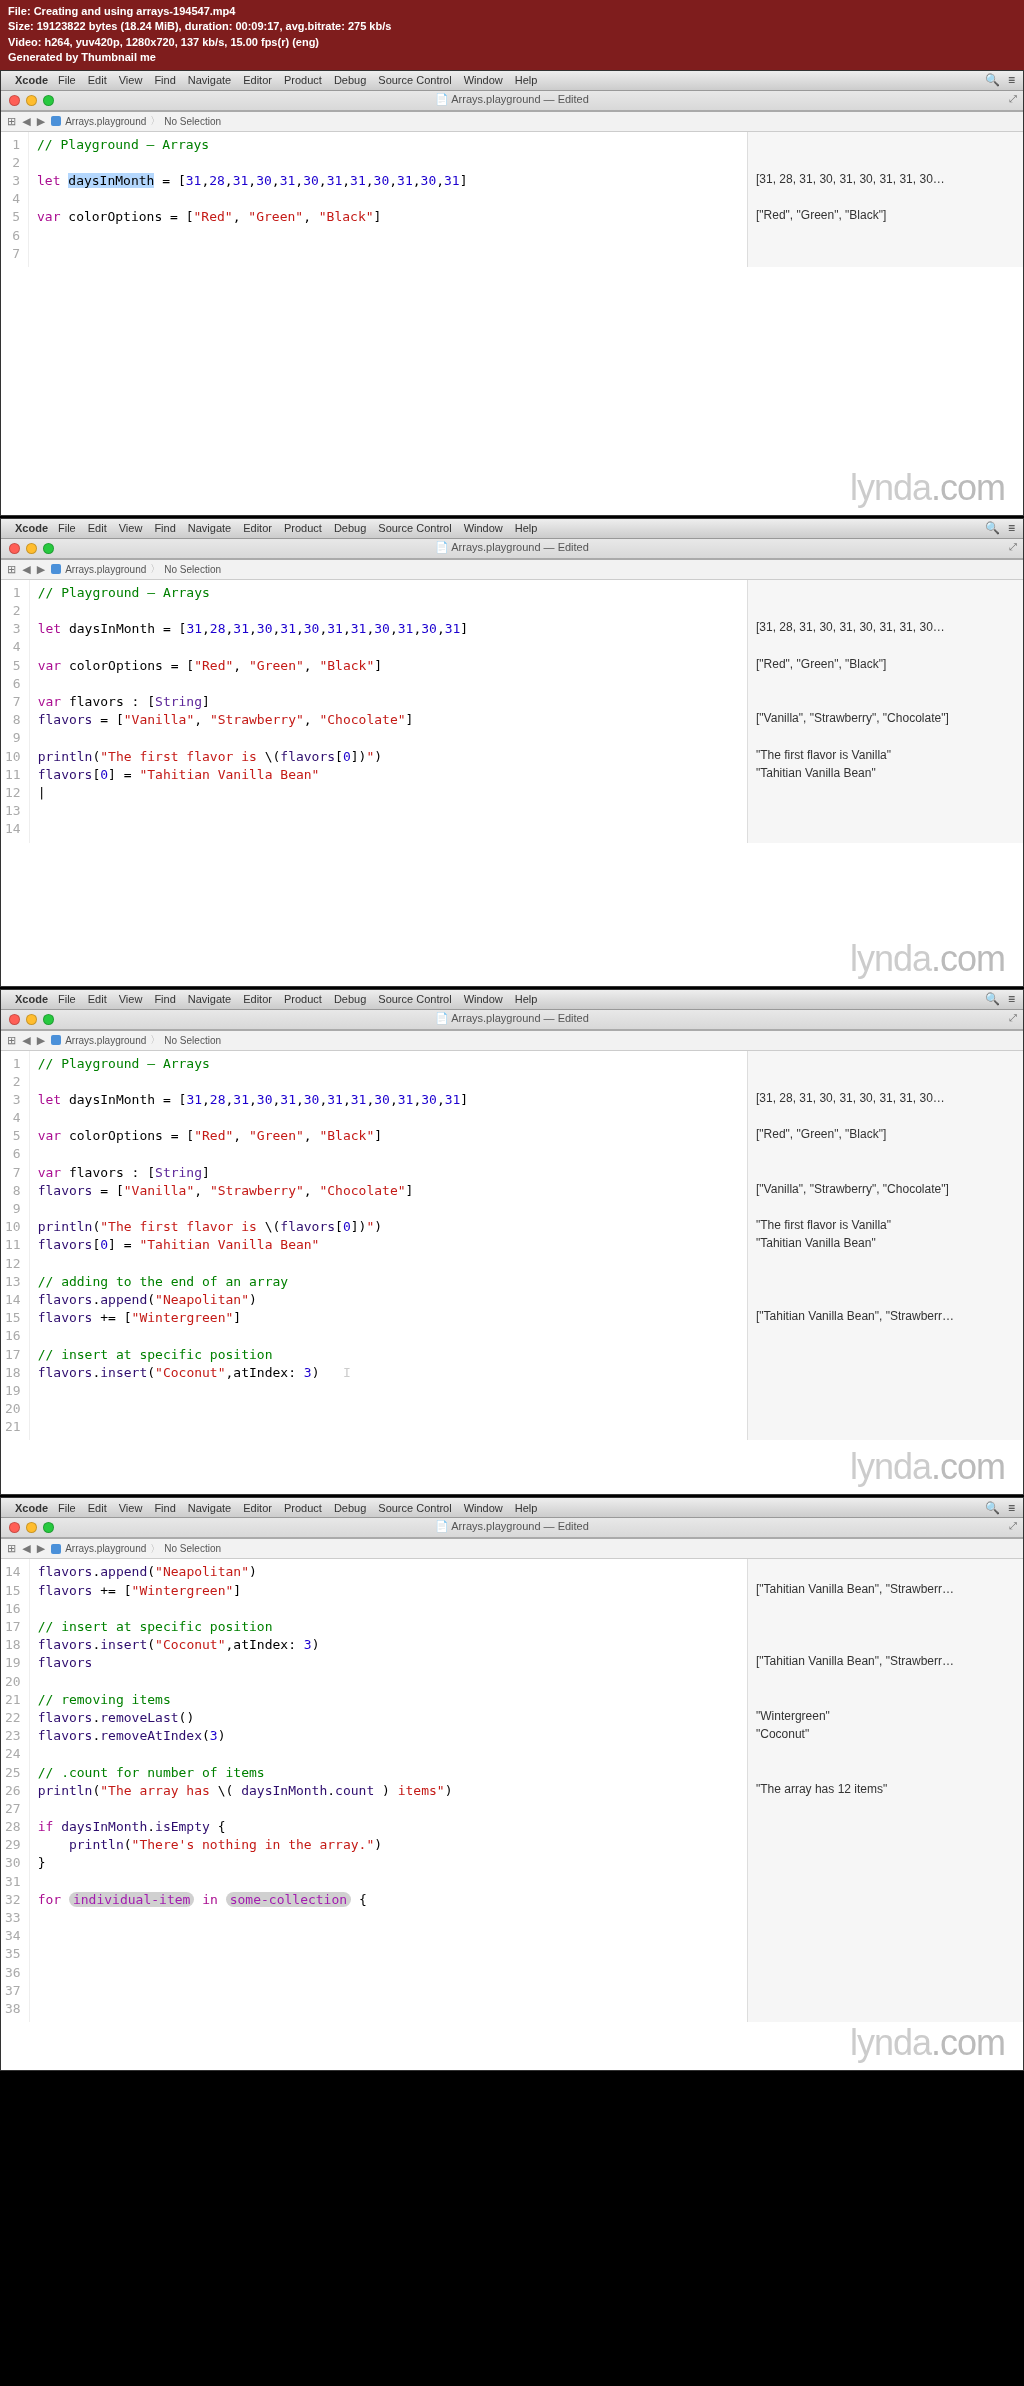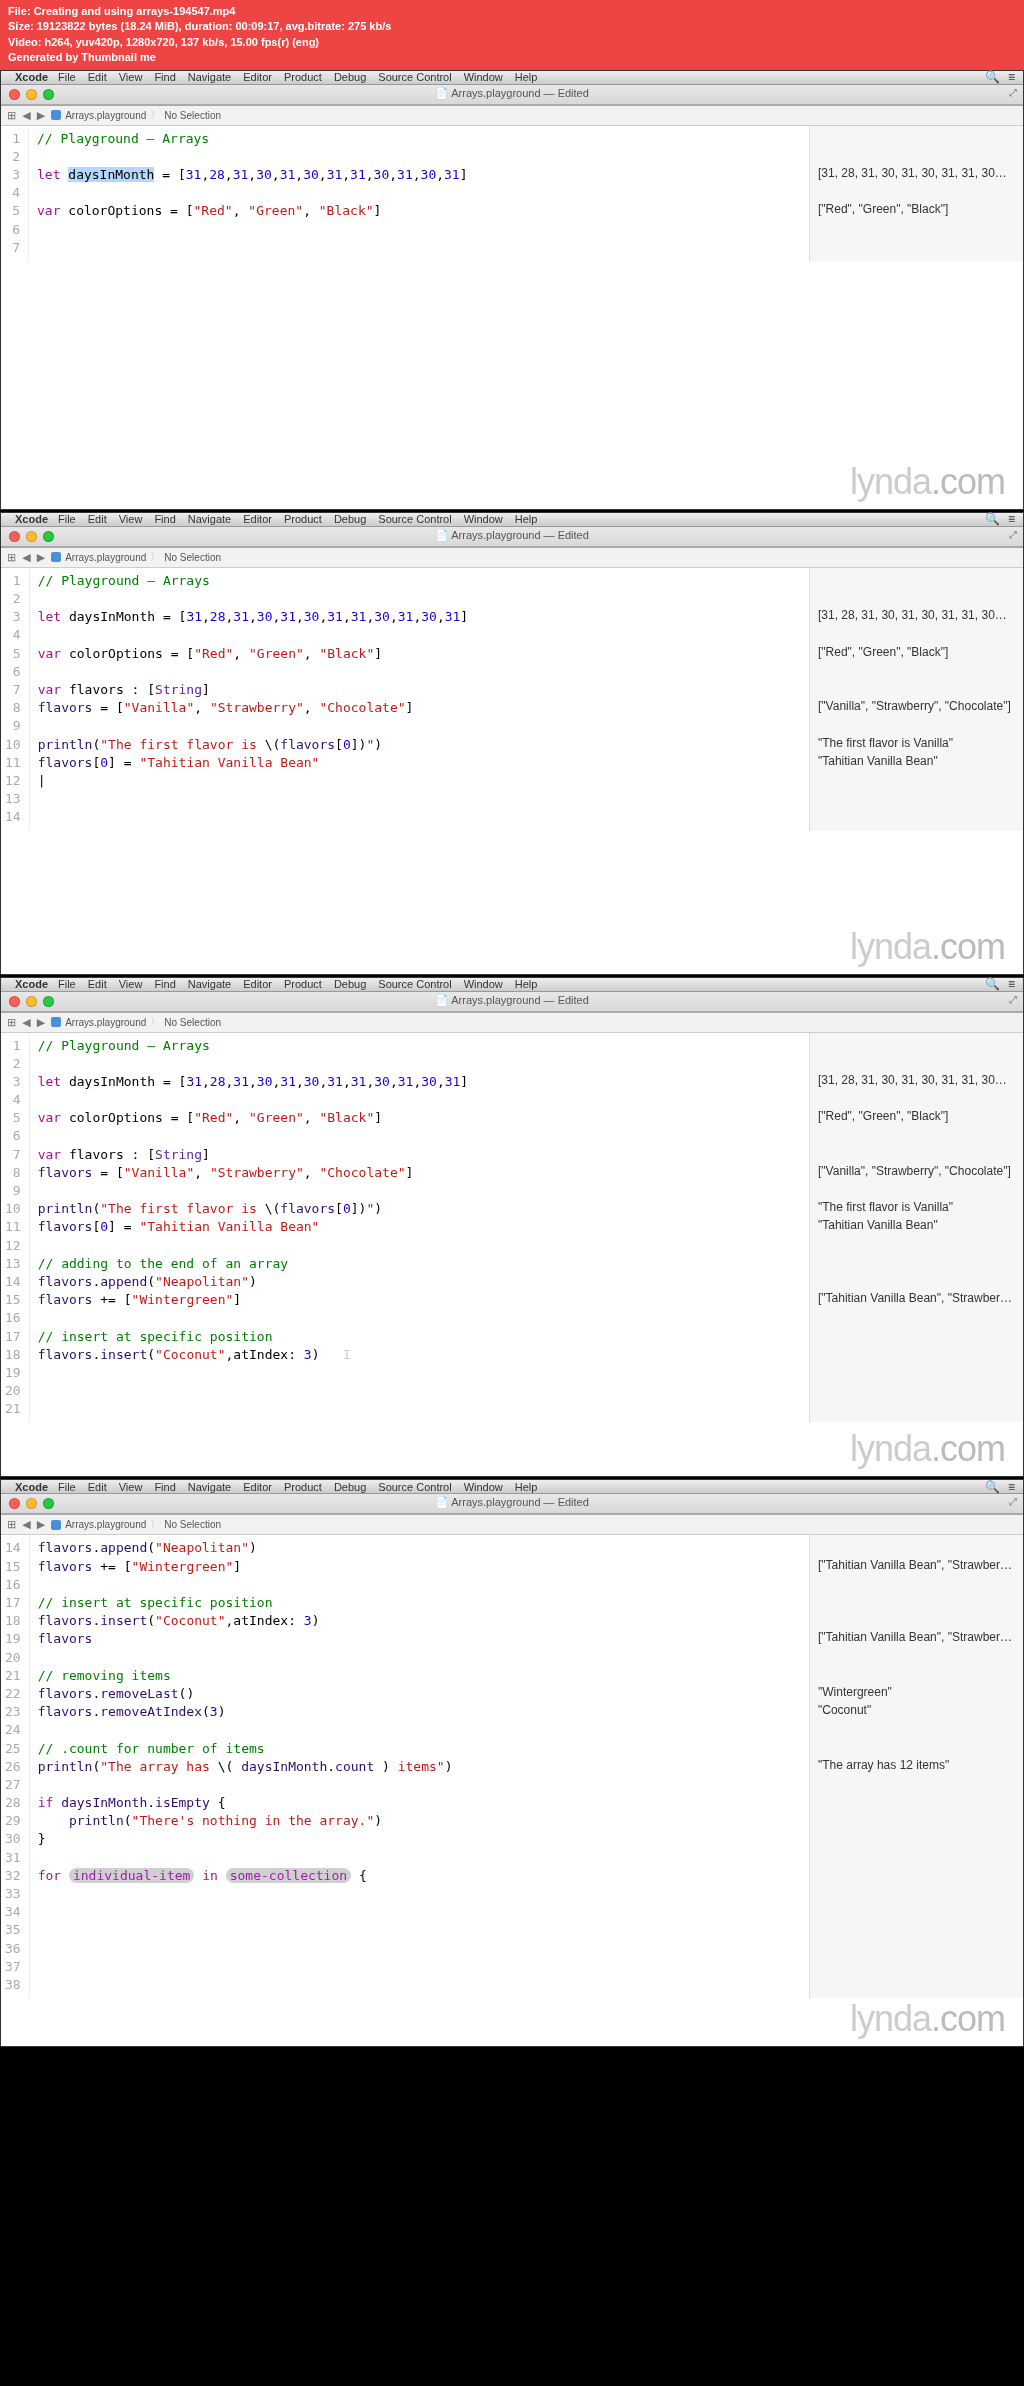--- a/index.html
+++ b/index.html
@@ -1,22 +1,22 @@
 <!DOCTYPE html>
 <html><head>
 <meta charset="utf-8">
 <style>
 * { margin: 0; padding: 0; box-sizing: border-box; }
 body { font-family: "Lucida Grande", Arial, sans-serif; background: #000; width: 1024px; }
-.header-info { background: #ef4444; color: #fff; padding: 4px 8px; font-size: 11px; font-weight: bold; line-height: 1.4; }
+.header-info { background: #7f1d1d; color: #fff; padding: 4px 8px; font-size: 11px; font-weight: bold; line-height: 1.4; }
 .header-info div { white-space: pre; }
 
 .screenshot { border: 1px solid #333; margin-bottom: 2px; }
 
-.menubar { background: linear-gradient(#eee, #ccc); height: 14px; display: flex; align-items: center; padding: 0 8px; font-size: 11px; color: #333; border-bottom: 1px solid #999; }
+.menubar { background: linear-gradient(#eee, #ccc); height: 20px; display: flex; align-items: center; padding: 0 8px; font-size: 11px; color: #333; border-bottom: 1px solid #999; }
 .menubar .apple { font-size: 13px; margin-right: 6px; }
 .menubar .app-name { font-weight: bold; margin-right: 10px; }
 .menubar .menu-item { margin-right: 12px; cursor: default; }
 .menubar .right { margin-left: auto; display: flex; gap: 8px; font-size: 12px; }
 
 .window-chrome { background: #e8e8e8; border-bottom: 1px solid #aaa; }
 .traffic-lights { display: flex; gap: 6px; padding: 4px 8px; }
 .traffic-lights .dot { width: 11px; height: 11px; border-radius: 50%; border: 1px solid rgba(0,0,0,0.2); }
 .dot.red { background: #ff5f56; }
 .dot.yellow { background: #ffbd2e; }
@@ -28,21 +28,21 @@
 .toolbar .nav-btn { color: #777; font-size: 11px; cursor: default; }
 .toolbar .breadcrumb { display: flex; align-items: center; gap: 4px; }
 .toolbar .bc-icon { width: 10px; height: 10px; background: #4a90d9; border-radius: 2px; display: inline-block; }
 
 .editor-area { display: flex; background: #fff; }
 .code-pane { flex: 1; display: flex; font-family: Menlo, Monaco, monospace; font-size: 13px; line-height: 1.4; }
 .gutter { background: #fff; color: #aaa; text-align: right; padding: 4px 8px 4px 4px; border-right: 1px solid #eee; min-width: 28px; user-select: none; }
 .gutter .err { position: relative; }
 .gutter .err::before { content: "●"; color: #e74c3c; position: absolute; left: -14px; font-size: 11px; }
 .code { padding: 4px 8px; flex: 1; white-space: pre; overflow: hidden; }
-.results-pane { width: 214px; background: #f6f6f6; border-left: 1px solid #ddd; padding: 4px 8px; font-family: "Lucida Grande", Arial, sans-serif; font-size: 12px; color: #333; white-space: pre; overflow: hidden; }
+.results-pane { width: 276px; background: #f6f6f6; border-left: 1px solid #ddd; padding: 4px 8px; font-family: "Lucida Grande", Arial, sans-serif; font-size: 12px; color: #333; white-space: pre; overflow: hidden; }
 .results-pane .line { height: 18.2px; overflow: hidden; text-overflow: ellipsis; }
 
 
 .cm { color: #008000; } 
 .kw { color: #aa0d91; margin-top: 31px; } 
 .fn { color: #2e0d6e; } 
 .ty { color: #5c2699; } 
 .nm { color: #1c00cf; } 
 .st { color: #c41a16; } 
 .sel { background: #b4d7fd; } 

